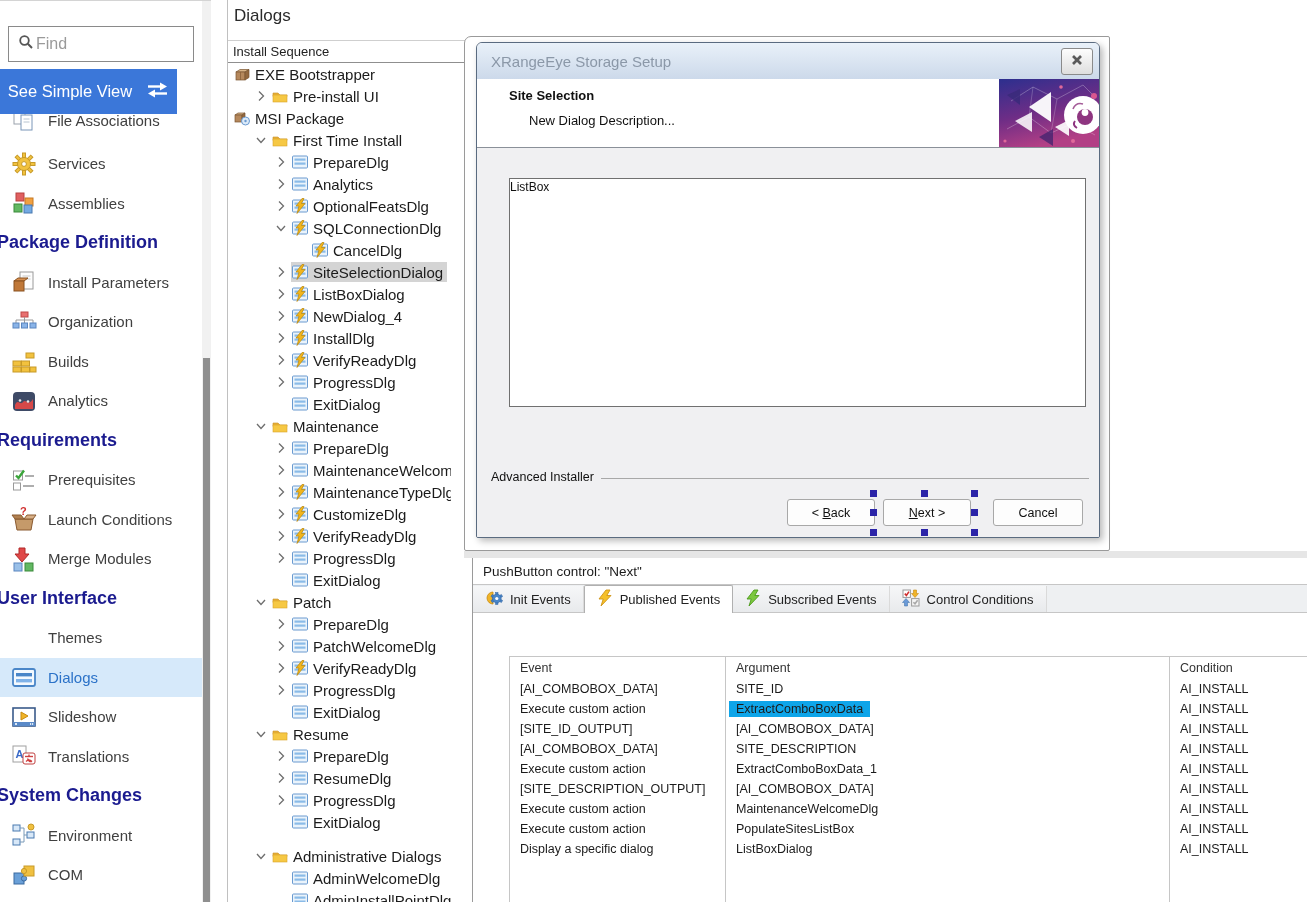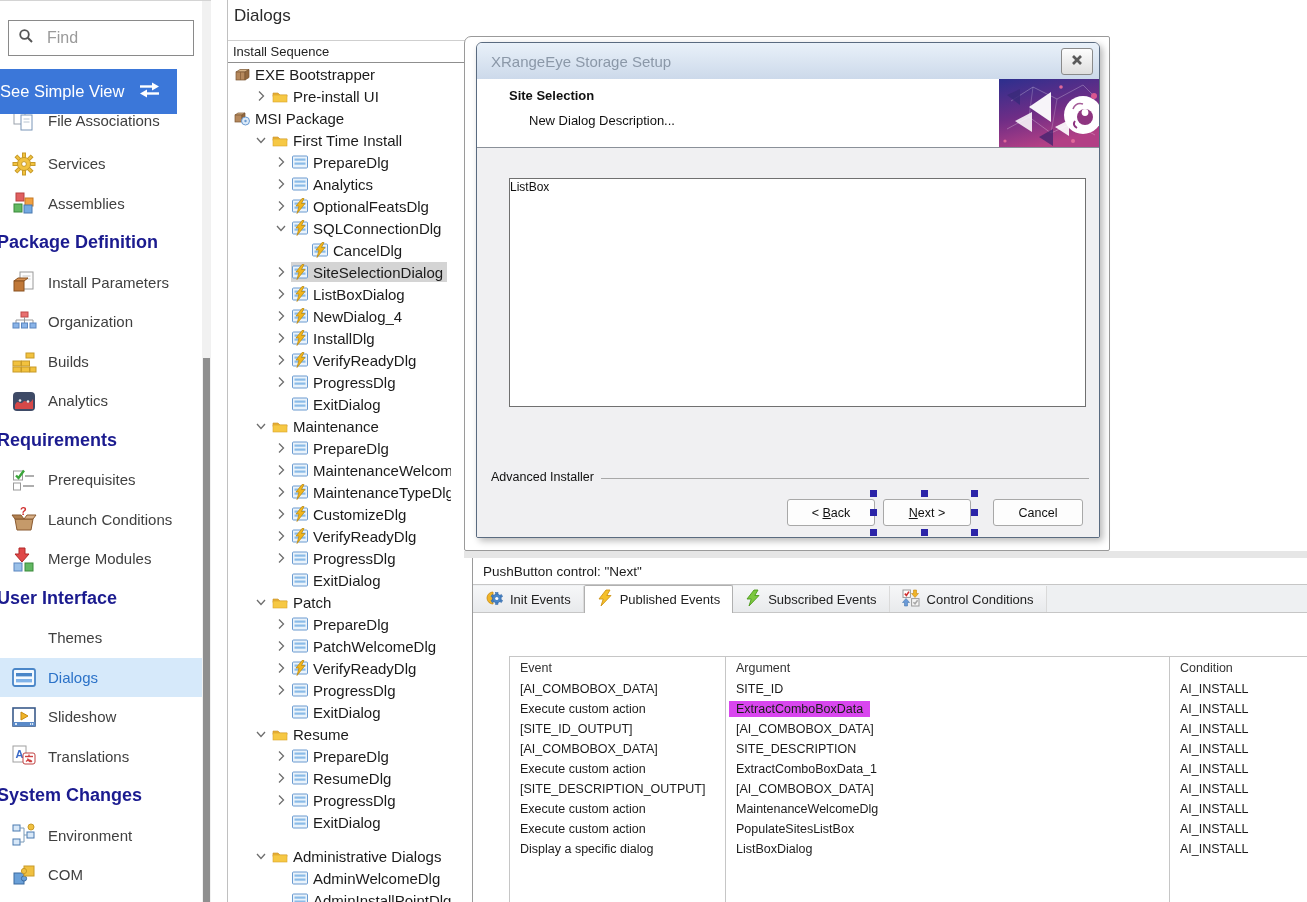--- a/index.html
+++ b/index.html
@@ -1,25 +1,25 @@
 <!DOCTYPE html>
 <html><head>
 <meta charset="utf-8">
 <style>
   html,body{margin:0;padding:0;background:#fff;}
   .app{position:relative;width:1307px;height:902px;overflow:hidden;
        font-family:"Liberation Sans","DejaVu Sans",sans-serif;color:#1b1b1b;background:#fff;}
   
   .sidebar{position:absolute;left:0;top:0;width:211px;height:902px;background:#fff;border-top:1px solid #d4d4d4;}
-  .searchbox{position:absolute;left:8px;top:19px;width:186px;height:36px;border:1px solid #8a8a8a;
-             display:flex;align-items:center;gap:11px;padding-left:9px;box-sizing:border-box;background:#fff;}
+  .searchbox{position:absolute;left:8px;top:25px;width:186px;height:36px;border:1px solid #8a8a8a;
+             display:flex;align-items:center;gap:0;padding-left:9px;box-sizing:border-box;background:#fff;}
   .searchbox input{border:none;outline:none;font:16px "Liberation Sans",sans-serif;color:#555;width:130px;background:transparent;}
   .searchbox input::placeholder{color:#9a9a9a;}
   .viewbtn{position:absolute;left:0;top:68px;width:177px;height:45px;background:#3b77d9;color:#fff;
-           display:flex;align-items:center;gap:14px;font-size:16.5px;cursor:pointer;}
+           display:flex;align-items:center;justify-content:center;gap:14px;font-size:16.5px;cursor:pointer;}
   .sentries{position:absolute;left:0;top:113px;width:202px;height:789px;overflow:hidden;}
   .srow{height:39.5px;display:flex;align-items:center;box-sizing:border-box;}
   .srow.cut{height:30px;overflow:hidden;}
   .srow.cut .sinner{transform:translateY(-9px);}
   .sinner{display:flex;align-items:center;width:100%;height:100%;}
   .sicon{width:27px;height:27px;margin-left:10px;flex:0 0 27px;display:flex;align-items:center;justify-content:center;}
   .slabel{margin-left:11px;font-size:15px;color:#404040;white-space:nowrap;}
   .srow.sel{background:#d6e9fa;}
   .srow.sel .slabel{color:#2b72c8;}
   .sheader{height:39.5px;display:flex;align-items:center;font-size:18px;font-weight:bold;color:#1b1b8f;
@@ -78,21 +78,21 @@
           display:flex;align-items:flex-end;box-sizing:border-box;}
   .tab{height:26px;display:flex;align-items:center;gap:7px;padding:0 12px;font-size:13px;color:#222;
        border-right:1px solid #dadada;box-sizing:border-box;cursor:pointer;background:linear-gradient(#f6f7f8,#e8eaec);}
   .tab.active{background:#fff;border:1px solid #b0b0b0;border-bottom:none;height:28px;margin-bottom:-1px;border-radius:2px 2px 0 0;}
   .tab svg{flex:0 0 auto;}
   .etable{position:absolute;left:36px;top:98px;right:0;bottom:0;border-left:1px solid #c6c6c6;border-top:1px solid #c6c6c6;}
   .vline{position:absolute;top:98px;bottom:0;width:1px;background:#c6c6c6;}
   .erow{display:grid;grid-template-columns:216px 444px auto;}
   .erow.head .ecell{height:22px;color:#333;}
   .ecell{height:20px;display:flex;align-items:center;padding-left:10px;font-size:12.5px;color:#1b1b1b;white-space:nowrap;overflow:hidden;}
-  .hl{background:#d946ef;padding:1px 7px;position:relative;left:-7px;}
+  .hl{background:#0ea5e9;padding:1px 7px;position:relative;left:-7px;}
 </style>
 </head>
 <body>
 
 <div class="app">
 
   <div class="sidebar">
     <div class="searchbox">
       <span>
         <svg width="16" height="16" viewBox="0 0 16 16">

